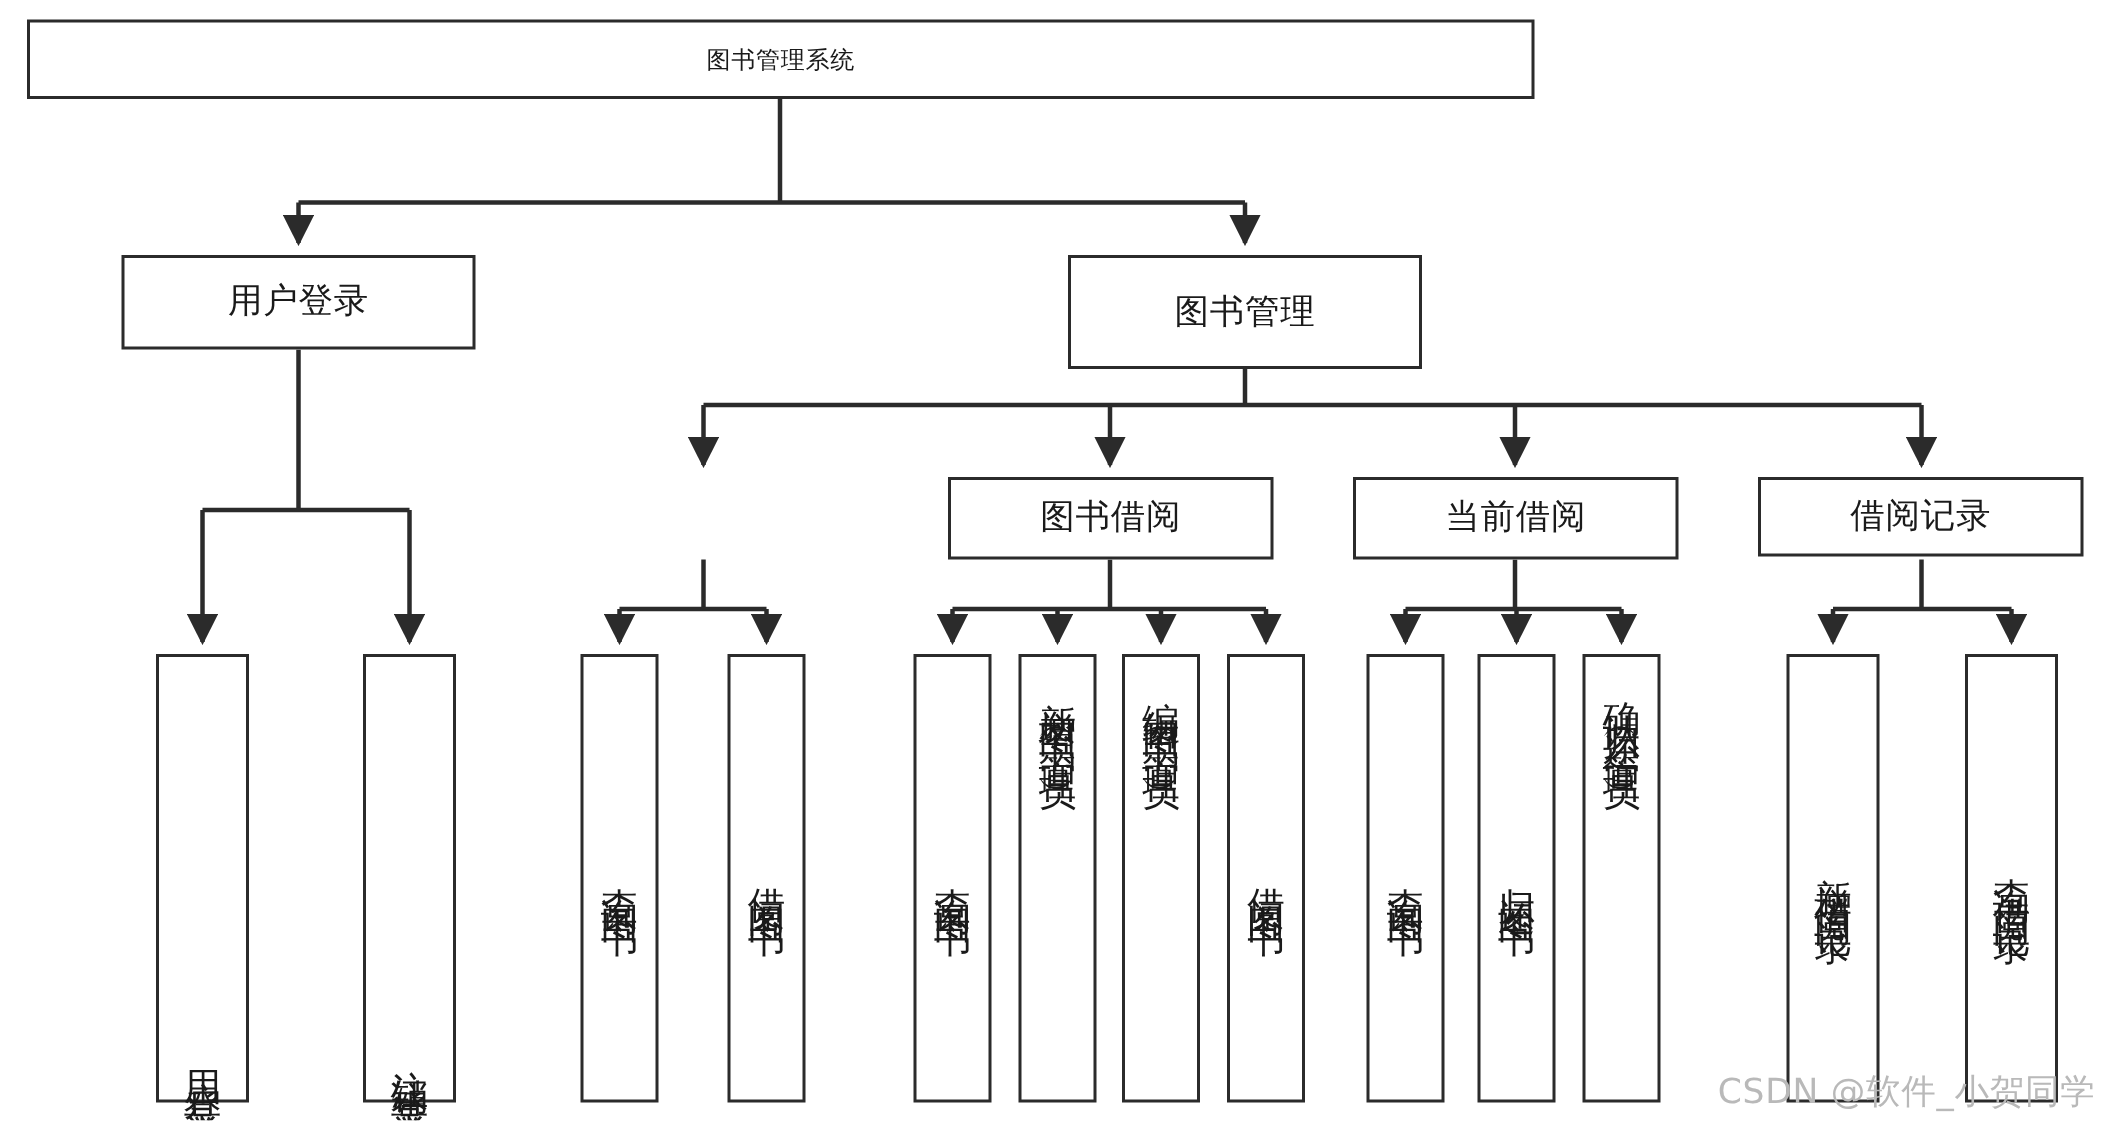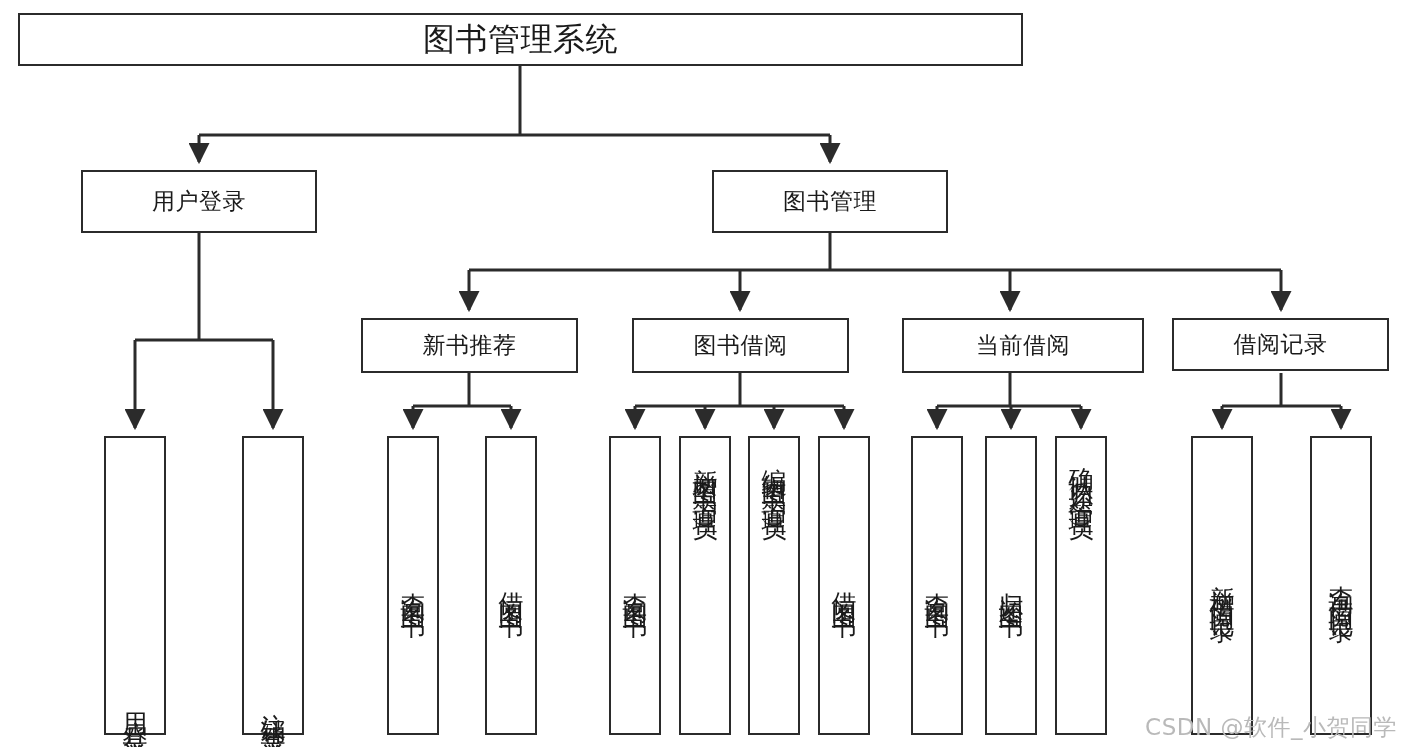--- a/index.html
+++ b/index.html
@@ -42,21 +42,21 @@
     text-align: center;
     line-height: 1.08;
     white-space: nowrap;
   }
   
   .node.horiz .label {
     font-size: 23px;
     letter-spacing: 0.5px;
   }
   .node.root .label {
-    font-size: 32px;
+    font-size: 16px;
   }
   
   .node.vert {
     align-items: flex-start;
     justify-content: center;
   }
   .node.vert .label {
     writing-mode: vertical-rl;
     text-orientation: upright;
     font-size: 25px;
@@ -142,31 +142,28 @@
     </g>
   </svg>
 
   <div class="node horiz root" style="left:18px; top:13px; width:1005px; height:53px;">
     <span class="label">图书管理系统</span>
   </div>
 
   <div class="node horiz" style="left:81px; top:170px; width:236px; height:63px;">
     <span class="label">用户登录</span>
   </div>
-  <div class="node horiz" style="left:712px; top:170px; width:236px; height:63px;">
+  <div class="node horiz" style="left:712px; top:170px; width:236px; height:76px;">
     <span class="label">图书管理</span>
   </div>
 
-  <div class="node horiz" style="left:361px; top:318px; width:217px; height:55px;">
-    <span class="label">新书推荐</span>
-  </div>
-  <div class="node horiz" style="left:632px; top:318px; width:217px; height:55px;">
+  <div class="node horiz" style="left:632px; top:318px; width:217px; height:55px;font-family:Liberation Serif, serif;">
     <span class="label">图书借阅</span>
   </div>
-  <div class="node horiz" style="left:902px; top:318px; width:242px; height:55px;">
+  <div class="node horiz" style="left:902px; top:318px; width:217px; height:55px;">
     <span class="label">当前借阅</span>
   </div>
   <div class="node horiz" style="left:1172px; top:318px; width:217px; height:53px;">
     <span class="label">借阅记录</span>
   </div>
 
   <div class="node vert align-bottom" style="left:104px; top:436px; width:62px; height:299px;">
     <span class="label pad-bottom">用户登录</span>
   </div>
   <div class="node vert align-bottom" style="left:242px; top:436px; width:62px; height:299px;">

